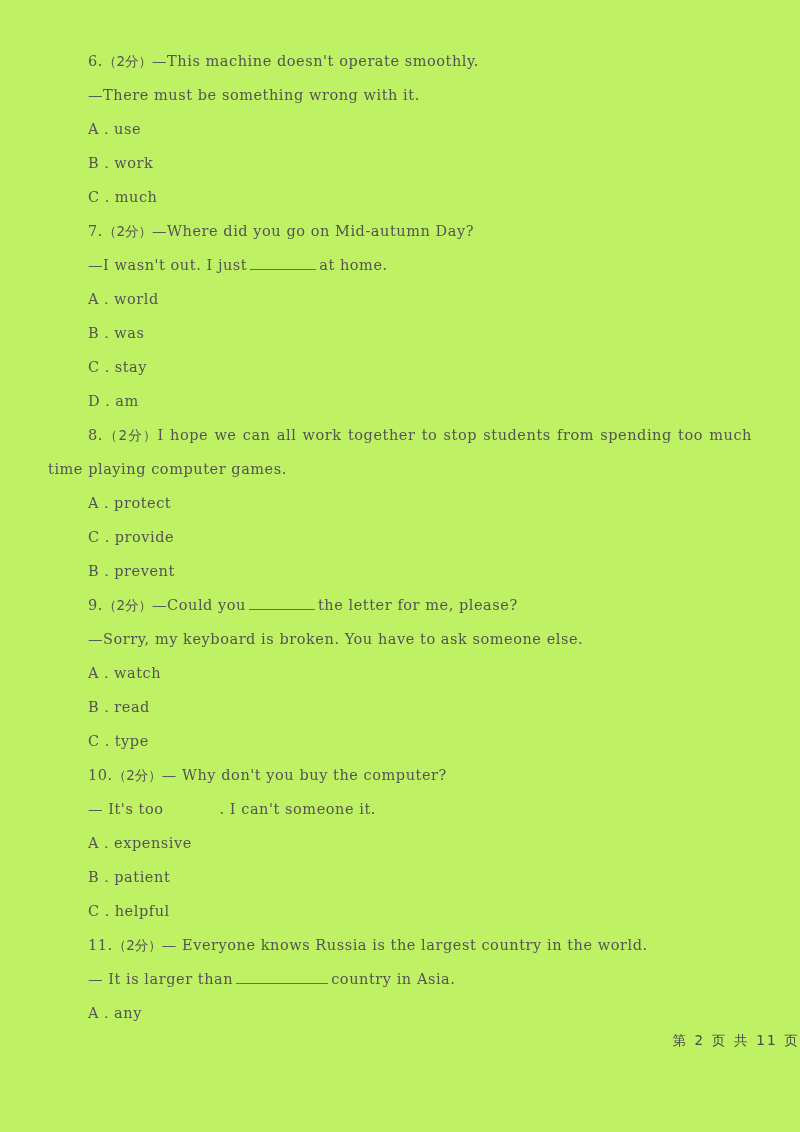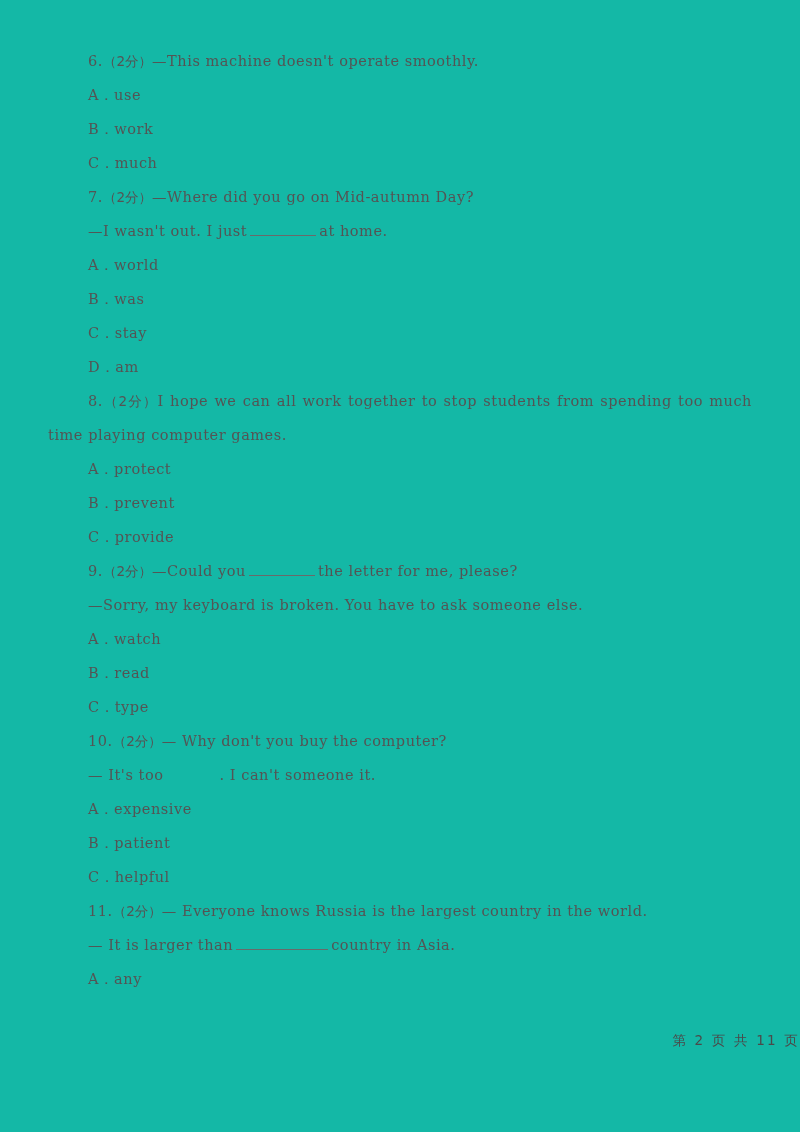--- a/index.html
+++ b/index.html
@@ -15,21 +15,21 @@
     color: #545454;
     overflow: hidden;
   }
 
   
   #page {
     position: absolute;
     left: 0; top: 0;
     width: 800px;
     height: 1132px;
-    background: #14b8a6;
+    background: #bef264;
   }
 
   #content {
     position: absolute;
     left: 48px;
     top: 44px;
     width: 704px;  
   }
 
   
@@ -98,39 +98,40 @@
 </style>
 </head>
 <body>
 
 <div id="page">
 
   <div id="content">
 
     <div class="q-block">
       <div class="line q-stem"><span>6.</span><span class="score">（2分）</span><span>—This machine doesn't operate smoothly.</span></div>
+      <div class="line q-reply">—There must be something wrong with it.</div>
       <div class="line q-option"><span class="opt-letter">A．</span><span>use</span></div>
       <div class="line q-option"><span class="opt-letter">B．</span><span>work</span></div>
       <div class="line q-option"><span class="opt-letter">C．</span><span>much</span></div>
     </div>
 
     <div class="q-block">
       <div class="line q-stem"><span>7.</span><span class="score">（2分）</span><span>—Where did you go on Mid-autumn Day?</span></div>
       <div class="line q-reply"><span>—I wasn't out. I just</span><span class="blank medium"></span><span>at home.</span></div>
       <div class="line q-option"><span class="opt-letter">A．</span><span>world</span></div>
       <div class="line q-option"><span class="opt-letter">B．</span><span>was</span></div>
       <div class="line q-option"><span class="opt-letter">C．</span><span>stay</span></div>
       <div class="line q-option"><span class="opt-letter">D．</span><span>am</span></div>
     </div>
 
     <div class="q-block">
       <div class="line q-stem"><span>8.</span><span class="score">（2分）</span><span>I hope we can all work together to stop students from spending too much time playing computer games.</span></div>
       <div class="line q-option"><span class="opt-letter">A．</span><span>protect</span></div>
+      <div class="line q-option"><span class="opt-letter">C．</span><span>provide</span></div>
       <div class="line q-option"><span class="opt-letter">B．</span><span>prevent</span></div>
-      <div class="line q-option"><span class="opt-letter">C．</span><span>provide</span></div>
     </div>
 
     <div class="q-block">
       <div class="line q-stem"><span>9.</span><span class="score">（2分）</span><span>—Could you</span><span class="blank medium"></span><span>the letter for me, please?</span></div>
       <div class="line q-reply">—Sorry, my keyboard is broken. You have to ask someone else.</div>
       <div class="line q-option"><span class="opt-letter">A．</span><span>watch</span></div>
       <div class="line q-option"><span class="opt-letter">B．</span><span>read</span></div>
       <div class="line q-option"><span class="opt-letter">C．</span><span>type</span></div>
     </div>
 

